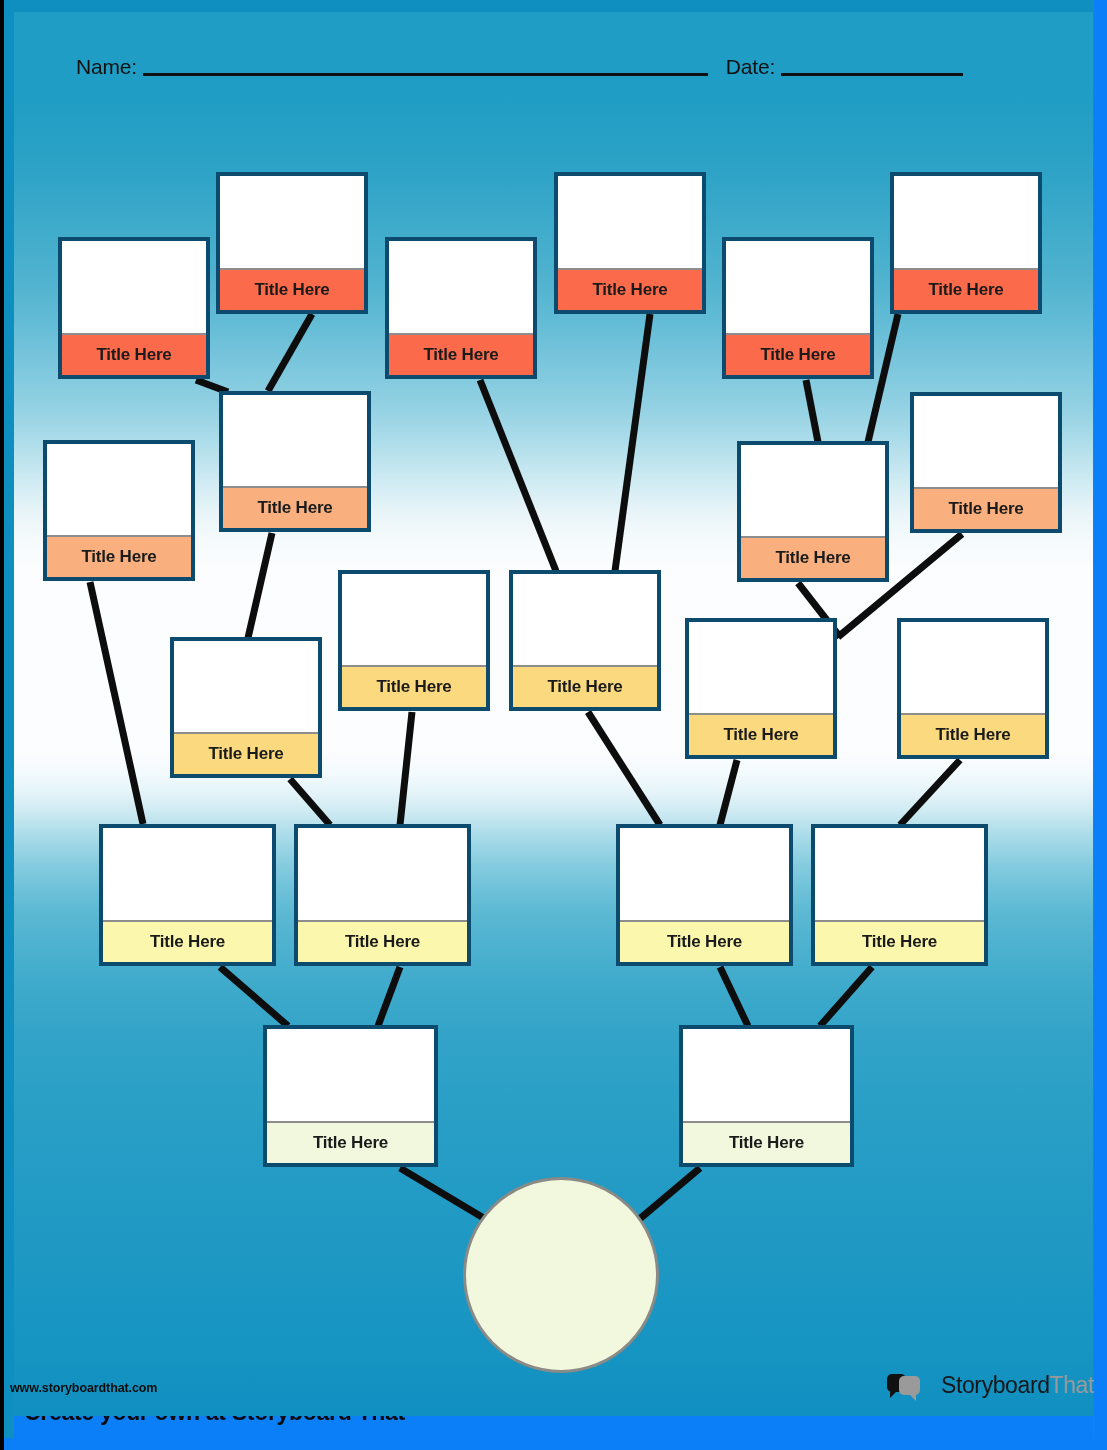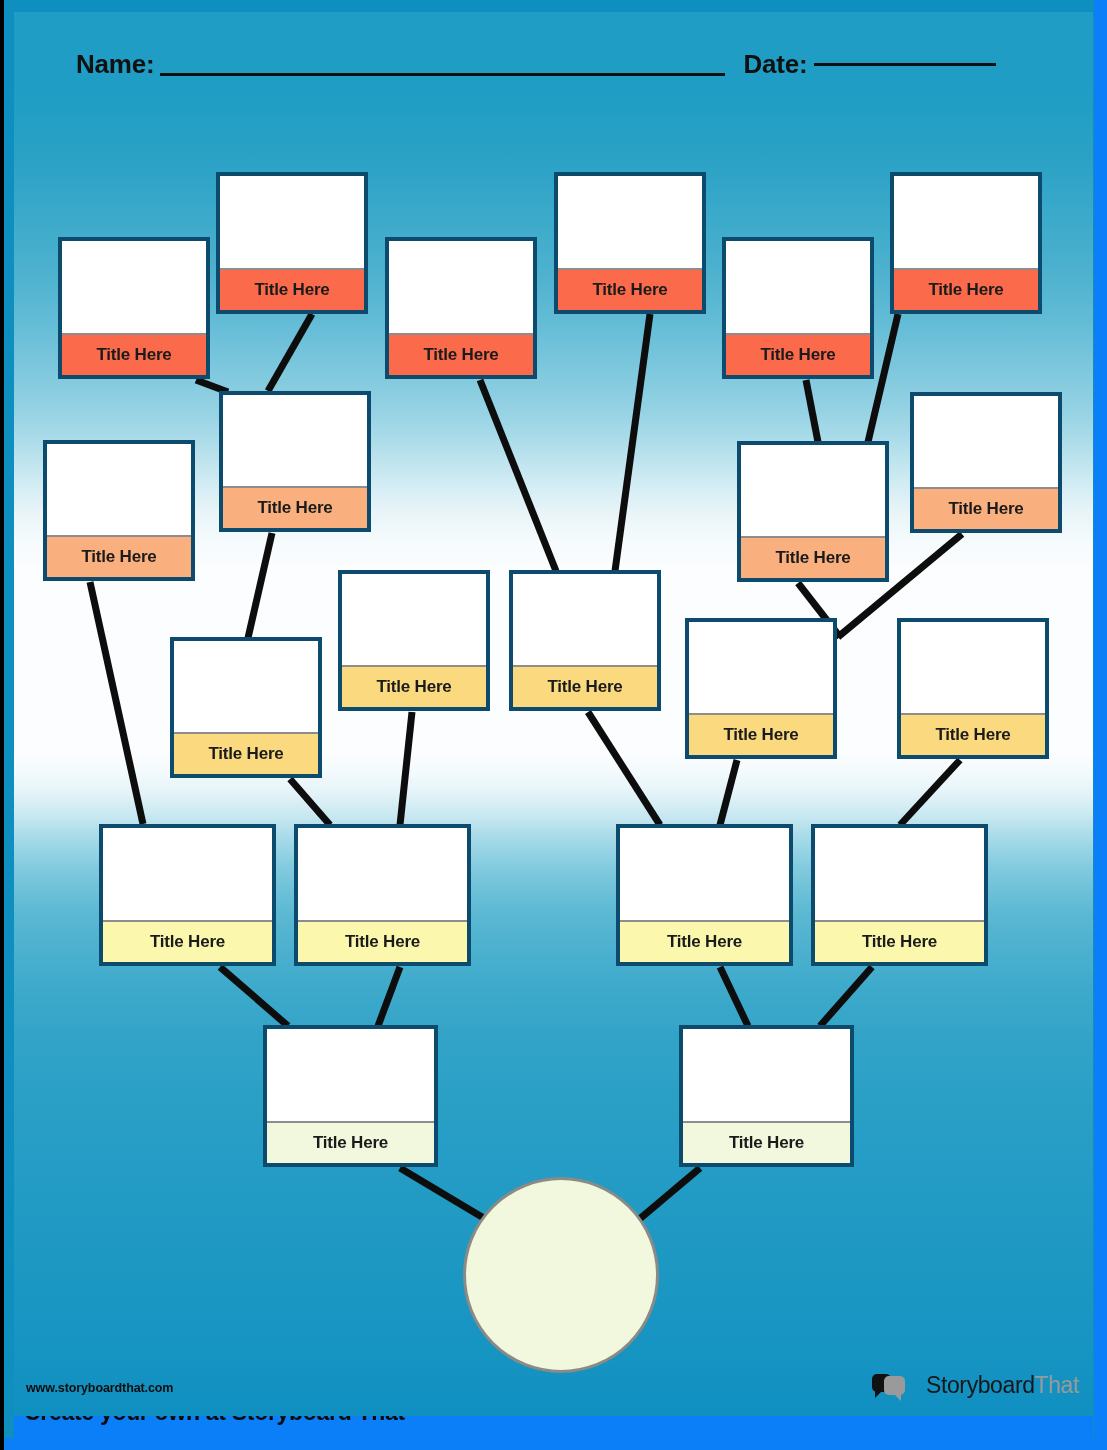--- a/index.html
+++ b/index.html
@@ -97,38 +97,38 @@
     width: 1079px;
     height: 44px;
     z-index: 20;
     display: flex;
     align-items: flex-end;
     padding-left: 62px;
     padding-right: 80px;
     box-sizing: border-box;
   }
   .hdr-label {
-    font-size: 26px;
-    font-weight: 700;
+    font-size: 21px;
+    font-weight: 400;
     color: #111111;
     letter-spacing: -0.2px;
     white-space: nowrap;
     line-height: 1;
     padding-bottom: 3px;
   }
   .hdr-rule {
     border-bottom: 3px solid #101010;
     height: 1px;
     margin: 0 0 4px 6px;
   }
   #name-rule { width: 565px; }
   #date-rule { width: 182px; }
   #date-group {
     display: flex;
-    align-items: center;
+    align-items: flex-end;
     margin-left: 18px;
     margin-top: 36px;
   }
 
   
   #links {
     position: absolute;
     left: 0; top: 0;
     width: 1107px; height: 1450px;
     z-index: 10;
@@ -180,31 +180,31 @@
     border-radius: 50%;
     background: #f1f8dd;
     border: 3px solid #8a8a86;
     box-sizing: border-box;
     z-index: 32;
   }
 
   
   #footer-url {
     position: absolute;
-    left: 26px;
+    left: 10px;
     top: 1381px;
     font-size: 12.5px;
     font-weight: 700;
     color: #0d0d0d;
     z-index: 40;
     letter-spacing: -0.1px;
   }
   #brand {
     position: absolute;
-    right: 28px;
+    right: 13px;
     top: 1368px;
     height: 34px;
     display: flex;
     align-items: center;
     gap: 20px;
     z-index: 40;
   }
   #brand-mark {
     width: 34px;
     height: 27px;

